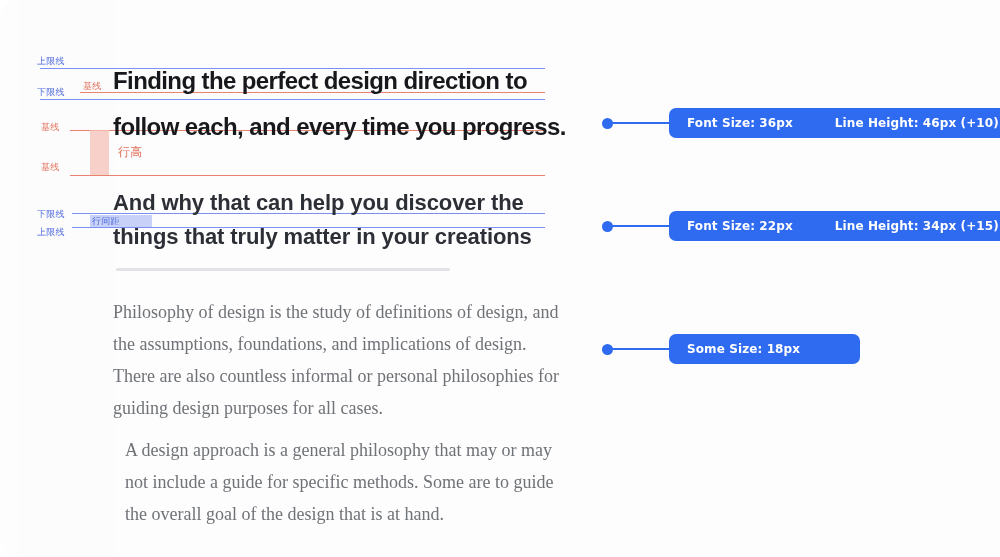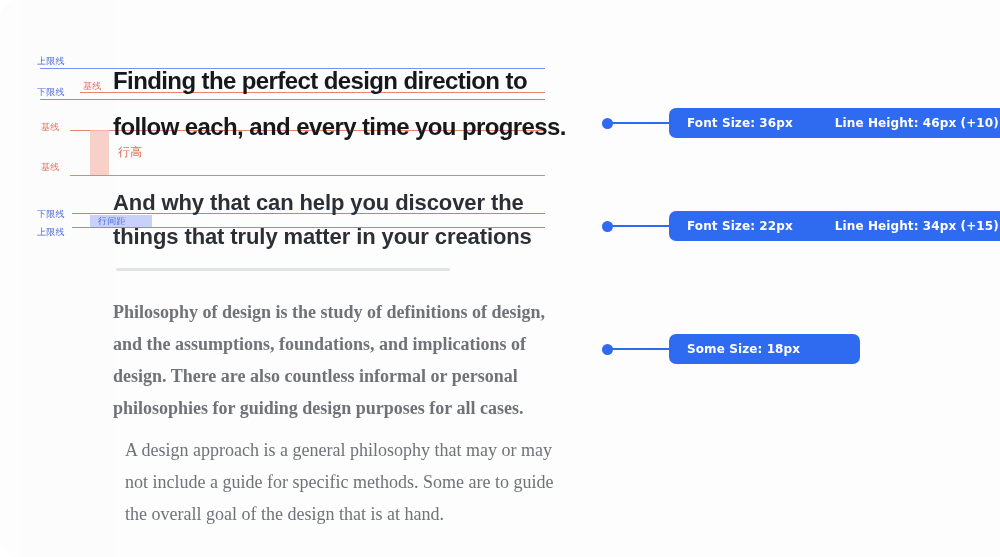--- a/index.html
+++ b/index.html
@@ -116,21 +116,21 @@
   .body-copy {
     position: absolute;
     left: 113px;
     width: 450px;
     margin: 0;
     font-family: "Liberation Serif", serif;
     font-size: 18px;
     line-height: 32px;
     color: #6f7277;
   }
-  .body-copy-1 { top: 296px; font-weight: bold; }
+  .body-copy-1 { top: 296px; }
   .body-copy-2 { top: 434px; margin-left: 12px; }
 
   
   .callout {
     position: absolute;
     display: flex;
     align-items: center;
   }
   .callout-dot {
     width: 11px;
@@ -193,21 +193,21 @@
   <div class="band-vertical" style="left:90px; top:130px; width:19px; height:45px;"></div>
   <div class="guide-label label-red" style="left:86px; top:146px; font-size:12px;margin-left:32px;">行高</div>
 
   <div class="guide guide-red" style="left:70px; top:175px; width:475px;"></div>
   <div class="guide-label label-red" style="left:41px; top:163px;">基线</div>
 
   <div class="guide guide-blue" style="left:72px; top:213px; width:473px;"></div>
   <div class="guide-label label-blue" style="left:37px; top:210px;">下限线</div>
 
   <div class="band-horizontal" style="left:90px; top:215px; width:62px; height:12px;"></div>
-  <div class="guide-label label-blue" style="left:98px; top:217px;text-align:center;">行间距</div>
+  <div class="guide-label label-blue" style="left:92px; top:217px;text-align:center;">行间距</div>
 
   <div class="guide guide-blue" style="left:72px; top:227px; width:473px;"></div>
   <div class="guide-label label-blue" style="left:37px; top:228px;">上限线</div>
 
   <h1 class="heading">Finding the perfect design direction to follow each, and every time you progress.</h1>
 
   <p class="subheading">And why that can help you discover the things that truly matter in your creations</p>
 
   <div class="divider"></div>
 

